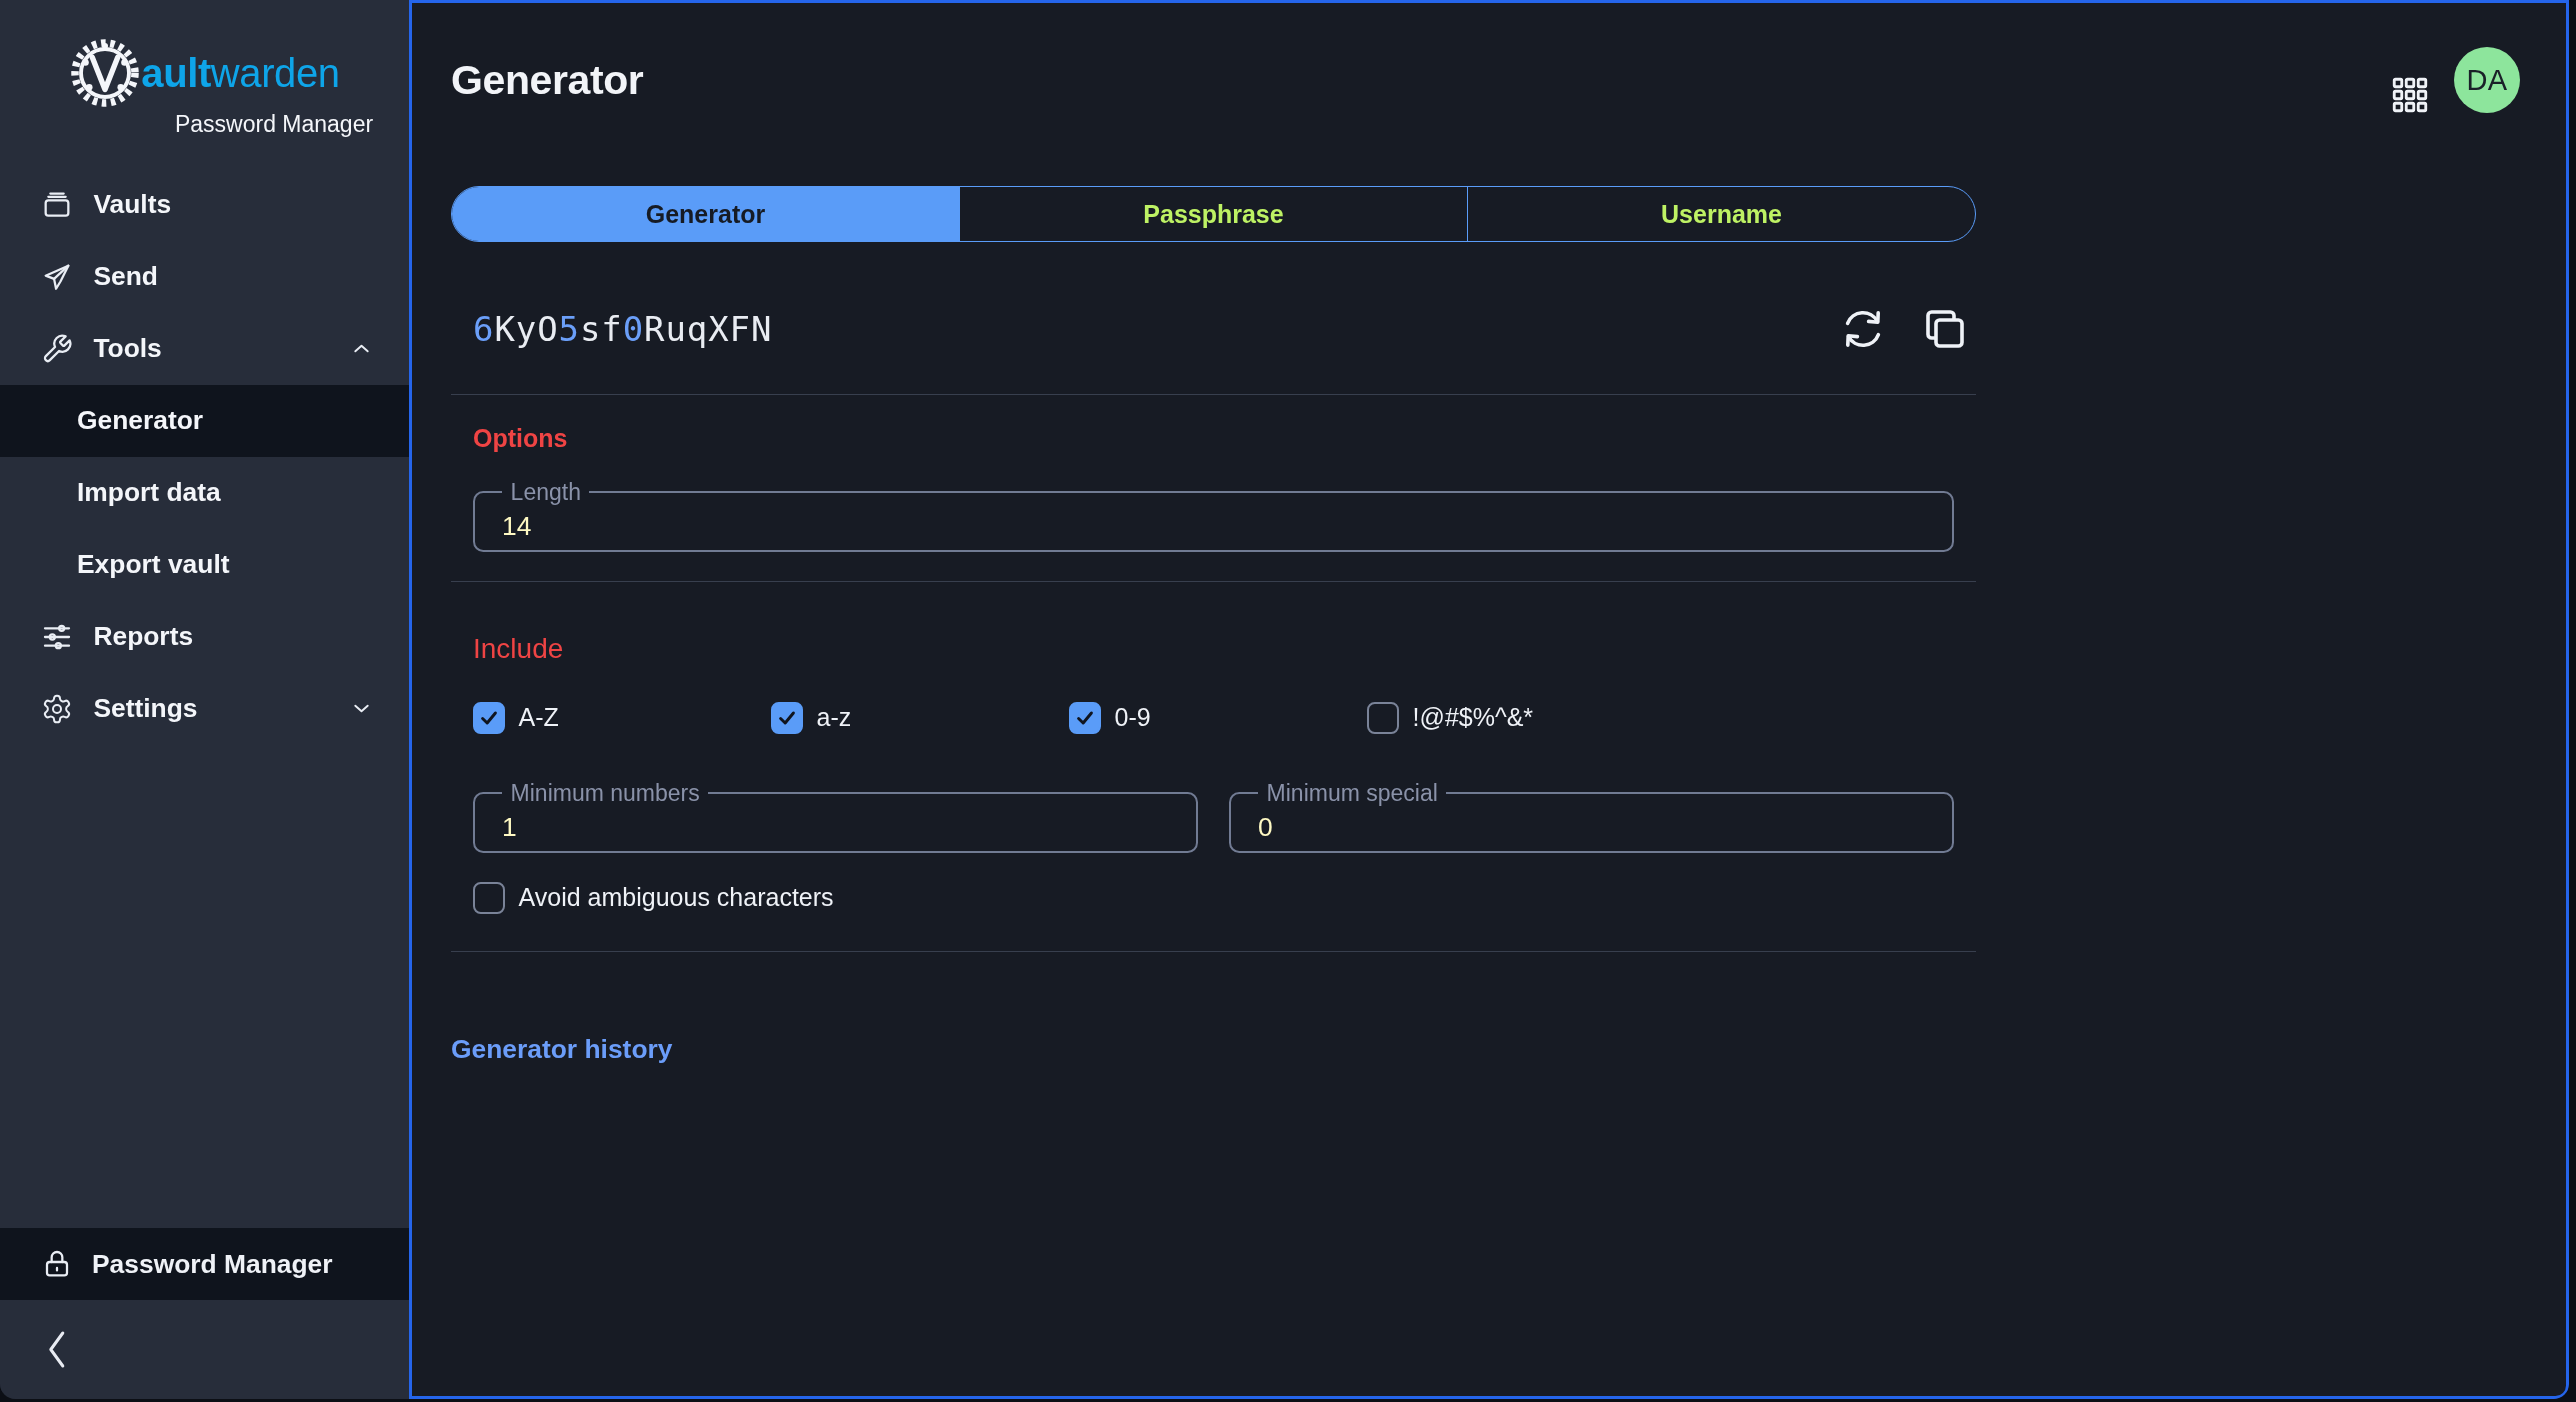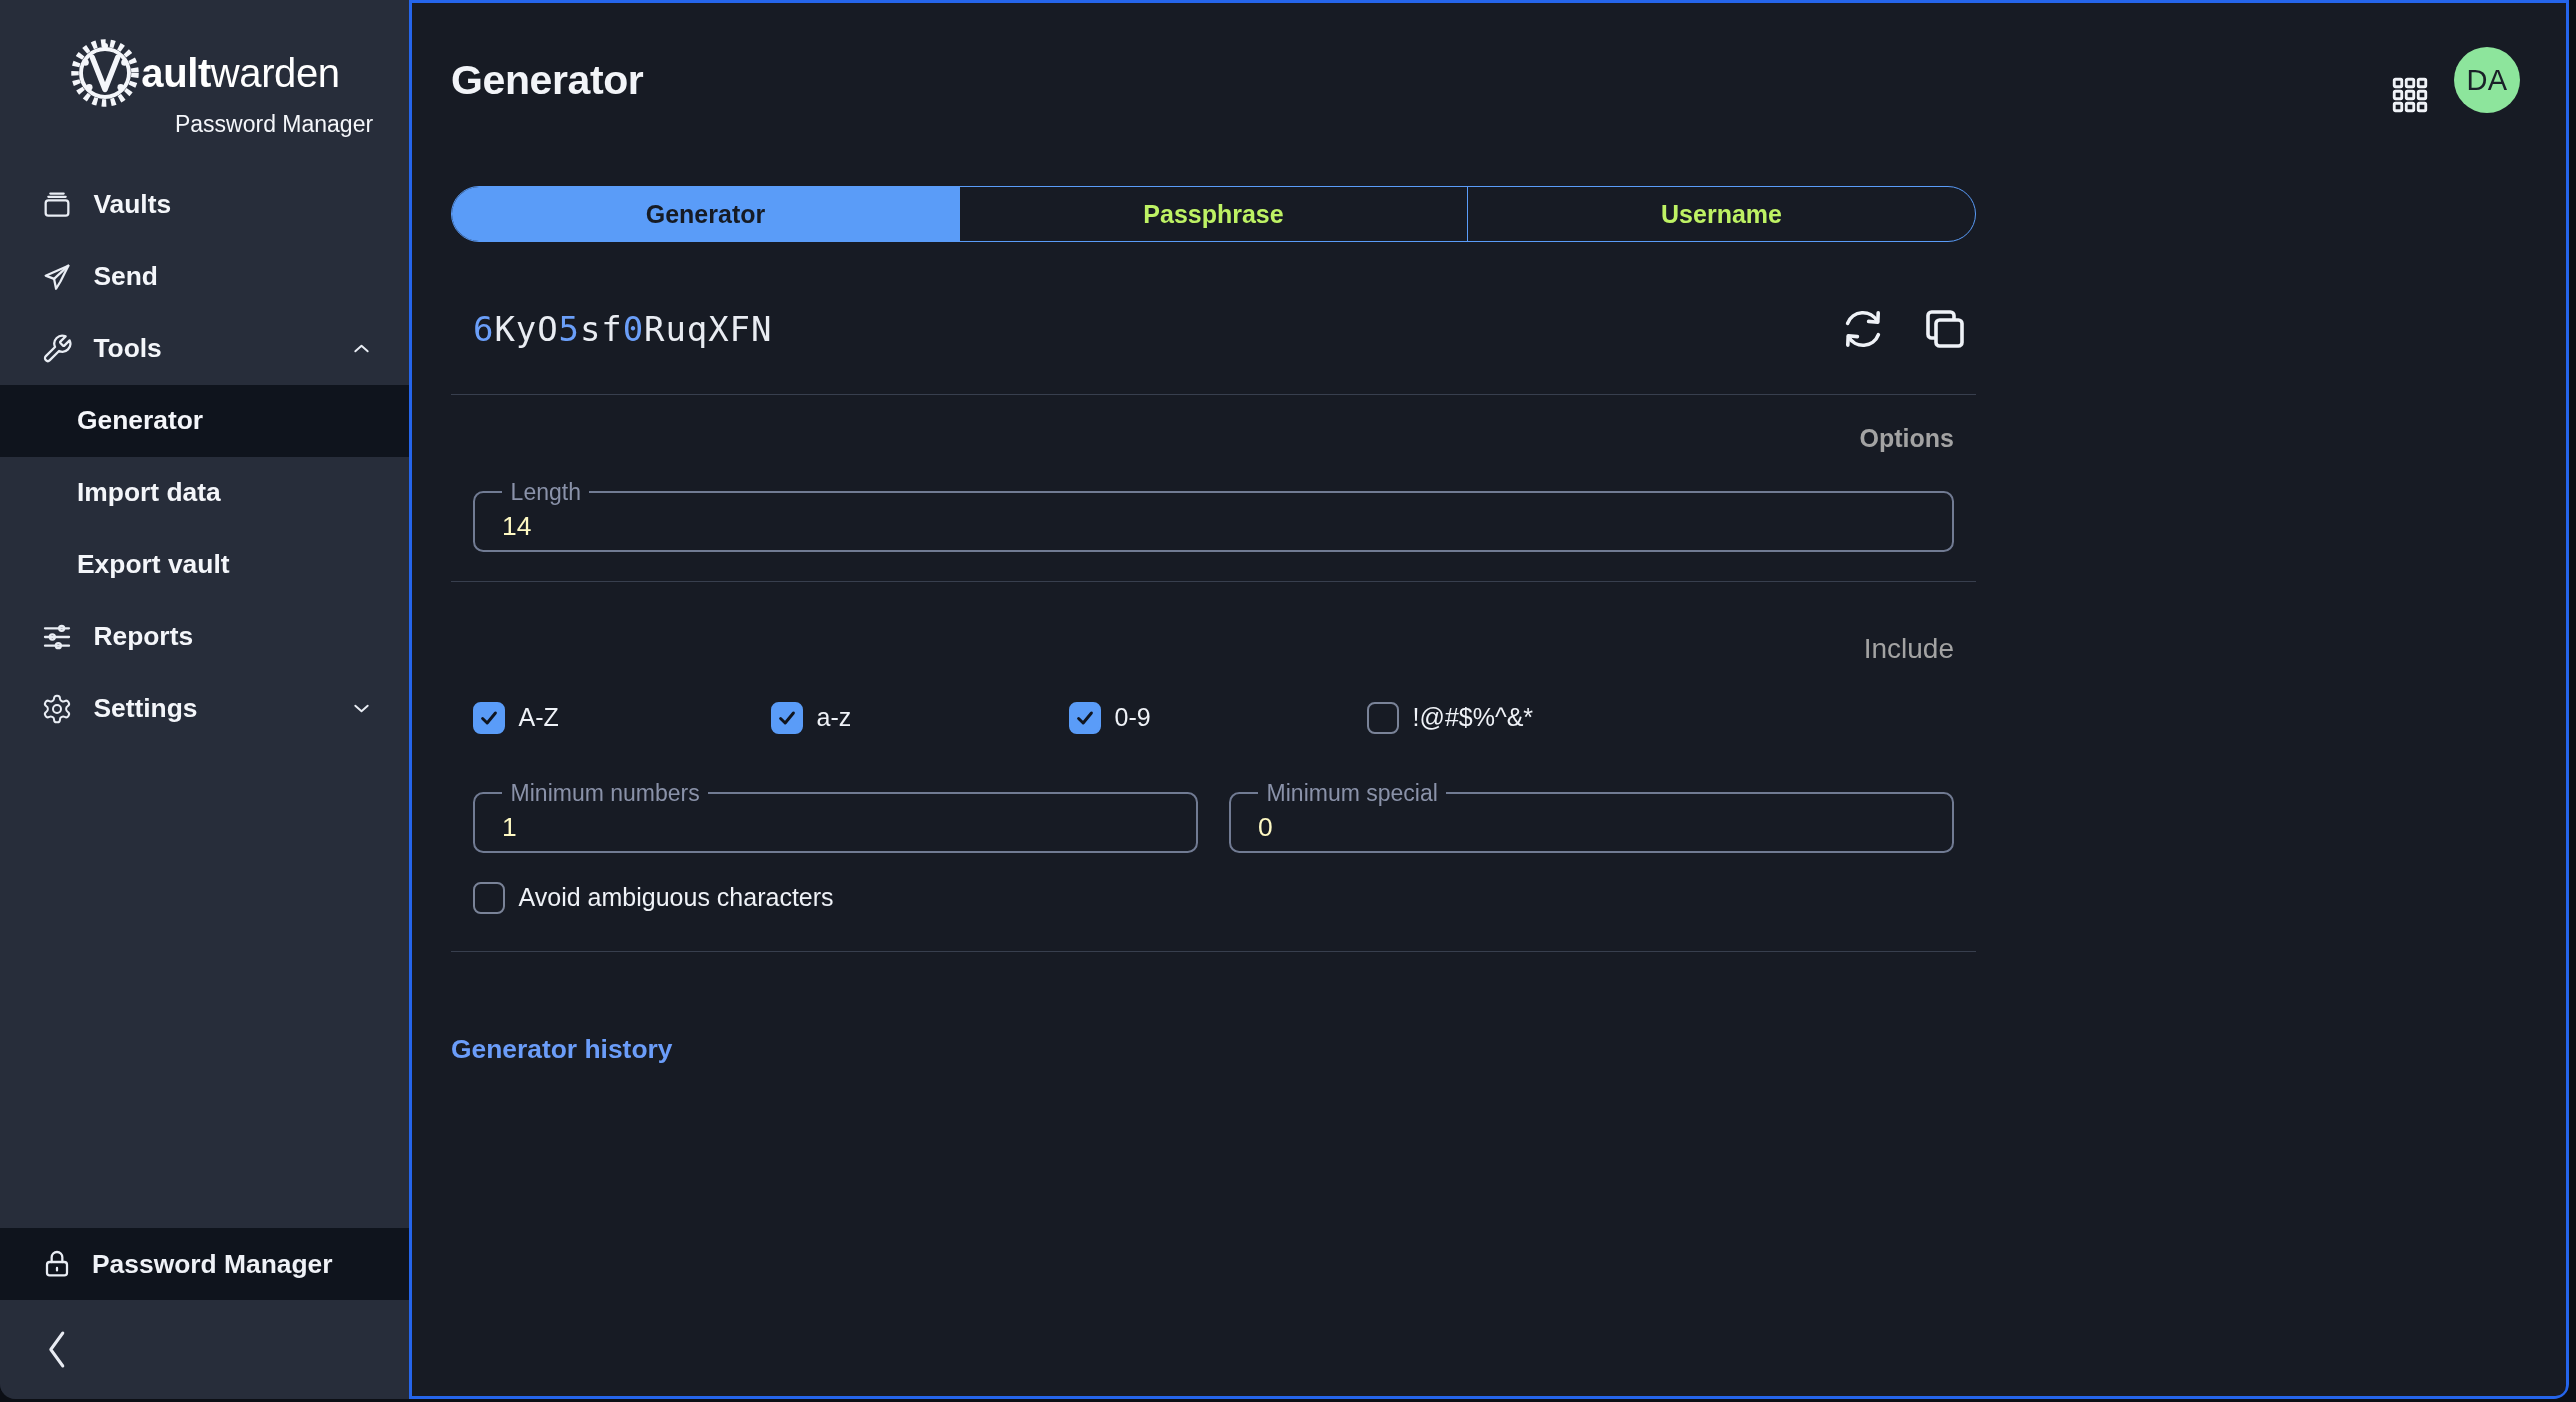--- a/index.html
+++ b/index.html
@@ -20,21 +20,21 @@
 
   
   .sidebar {
     width:409px; flex:0 0 409px;
     background:#272d3a;
     display:flex; flex-direction:column;
   }
   .logo { margin:37px auto 0; width:344px; }
   .logo-row { display:flex; align-items:center; justify-content:center; }
   .logo-gear { width:72px; height:72px; flex:0 0 72px; }
-  .logo-text { font-size:40px; color:#ffffff; letter-spacing:-0.4px; line-height:1; }
+  .logo-text { font-size:40px; color:#0ea5e9; letter-spacing:-0.4px; line-height:1; }
   .logo-text .bold { font-weight:700; }
   .logo-text .light { font-weight:300; }
   .logo-tagline { text-align:right; font-size:23px; font-weight:400; color:#f4f6fa; margin-top:1.7px; padding-right:3.4px; }
 
   nav { margin-top:31px; display:flex; flex-direction:column; }
   .nav-item {
     position:relative;
     height:72px;
     display:flex; align-items:center;
     padding-left:41px;
@@ -118,21 +118,21 @@
   .icon-btn { width:48px; height:48px; background:none; border:none; padding:0; cursor:pointer; }
   .icon-btn svg { width:48px; height:48px; display:block; }
 
   .divider { border:none; border-top:1.7px solid #383f4e; width:100%; }
   .divider.d1 { margin-top:31px; }
   .divider.d2 { margin-top:29px; }
   .divider.d3 { margin-top:37px; }
 
   
   .section { padding:29px 22px 0; }
-  .section-title { font-size:25px; font-weight:700; color:#a3a3a3;text-align:right; }
+  .section-title { font-size:25px; font-weight:700; color:#ef4444; }
   .section-title.lg { font-size:28px; font-weight:400; }
 
   fieldset.field {
     margin-top:25.6px;
     border:2.1px solid #717b93;
     border-radius:10.2px;
     height:73px;
     width:100%;
     padding:0 0 13px 22px;
   }

